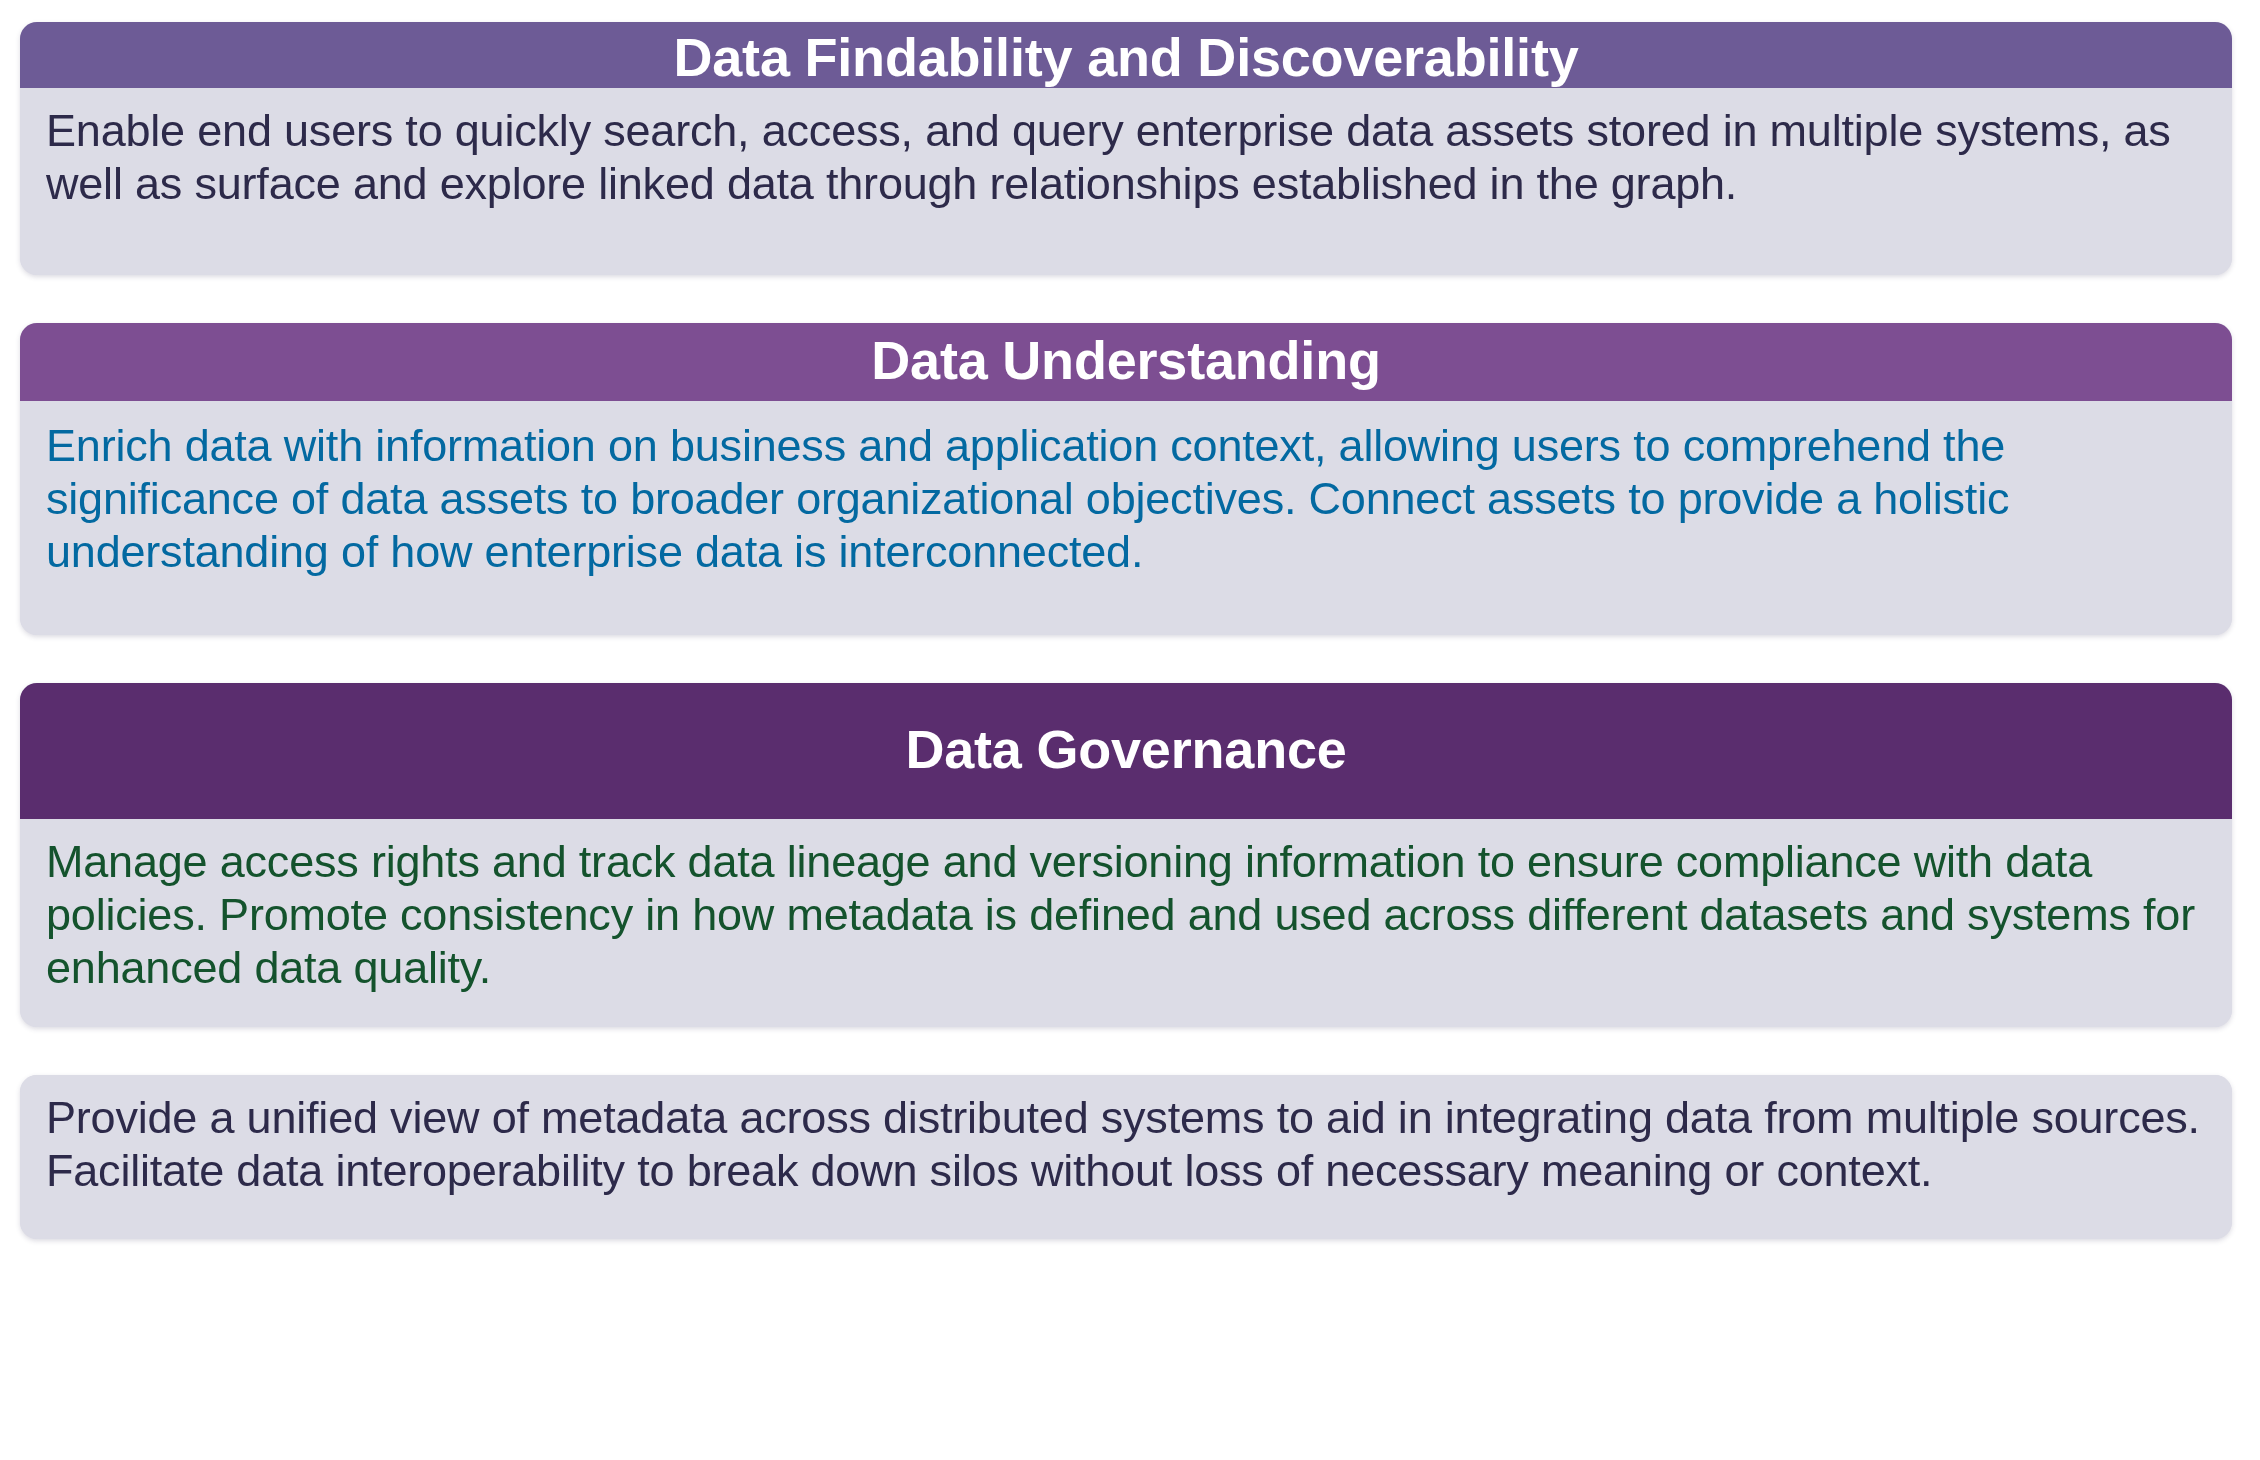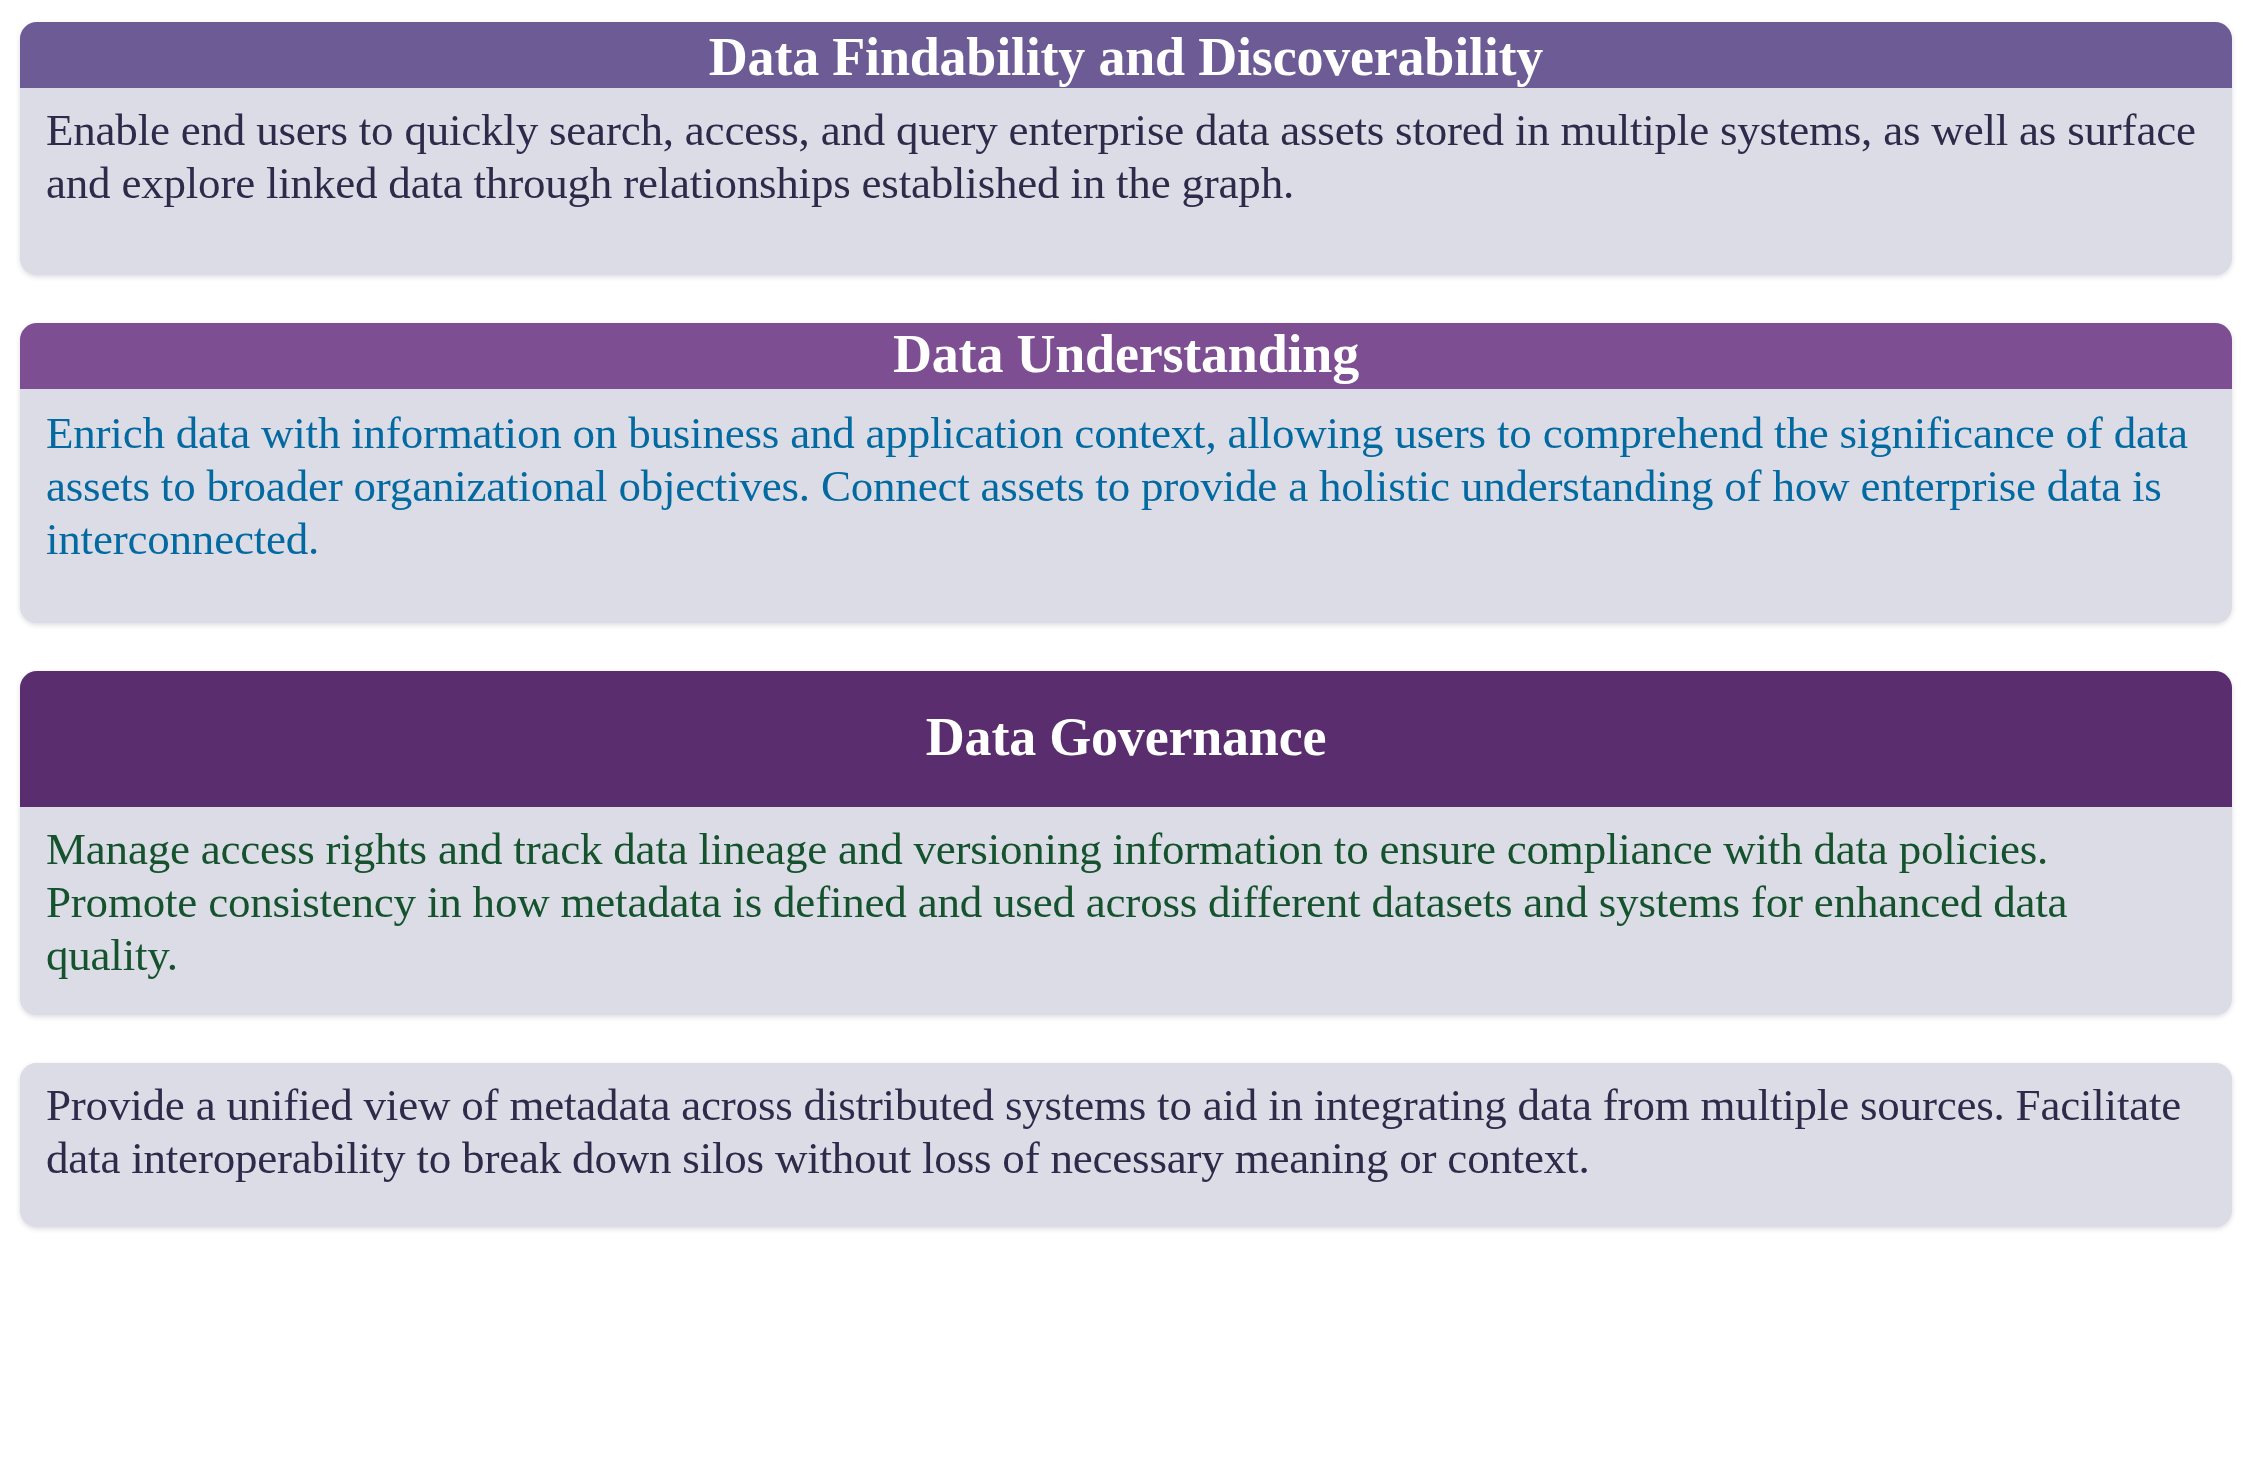--- a/index.html
+++ b/index.html
@@ -20,21 +20,20 @@
     padding: 22px 28px 30px 20px;
   }
 
   .card {
     position: relative;
     width: 2212px;
     border-radius: 17px;
     overflow: hidden;
     box-shadow: 0 2px 5px rgba(60,55,95,0.18);
     background: #dcdce6;
-    font-family: Liberation Serif, serif;
   }
 
   .card + .card { margin-top: 48px; }
 
   .card-header {
     width: 100%;
     display: flex;
     align-items: center;
     justify-content: center;
     text-align: center;
@@ -52,21 +51,21 @@
     font-size: 45px;
     line-height: 1.18;
     padding: 18px 30px 26px 26px;
     letter-spacing: -0.2px;
   }
 
   
   .c1 .card-header { height: 66px; background: #6d5b96; padding-bottom: 8px; }
   .c1 .card-body   { height: 187px; padding-top: 16px; }
 
-  .c2 .card-header { height: 66px; background: #7d4e92; text-align: right; }
+  .c2 .card-header { height: 78px; background: #7d4e92; text-align: right; }
   .c2 .card-body   { height: 234px; padding-top: 18px; }
 
   .c3 .card-header { height: 136px; background: #5a2d6e; }
   .c3 .card-body   { height: 208px; padding-top: 16px; }
 
   .c4 .card-header { height: 97px; background: #332255; }
   .c4 .card-body   { height: 164px; padding-top: 16px; }
 </style>
 </head>
 <body>

